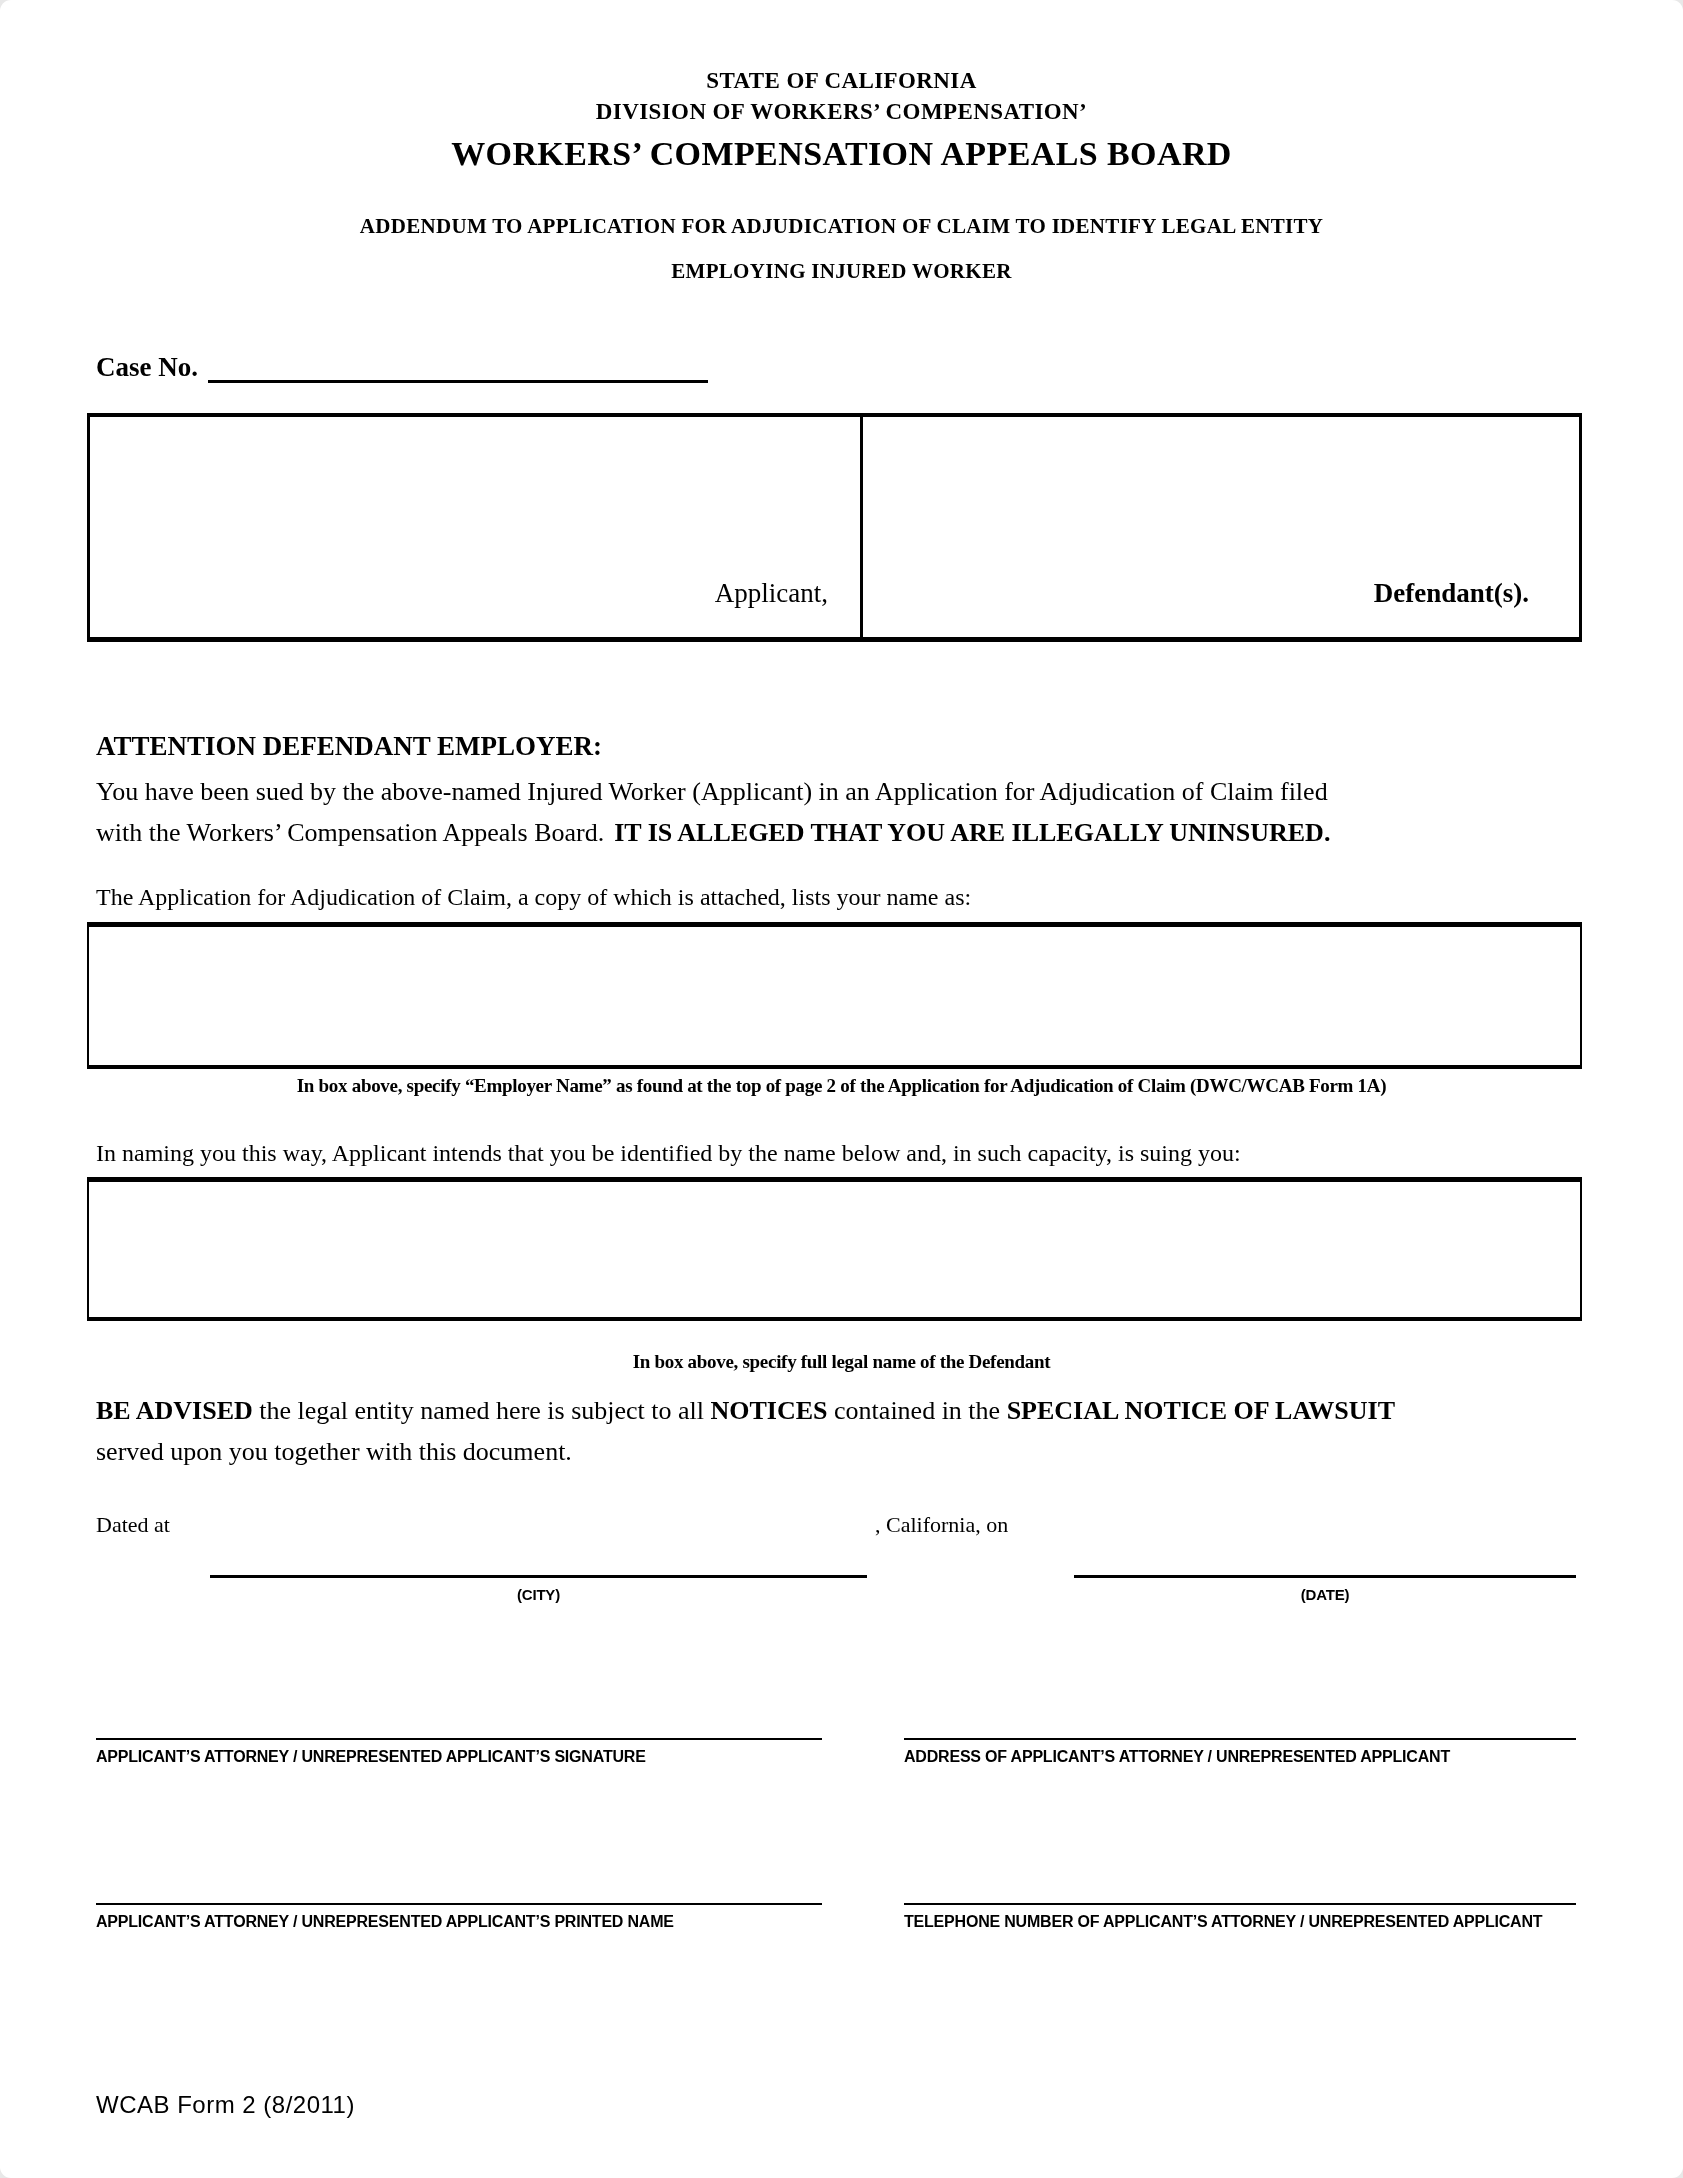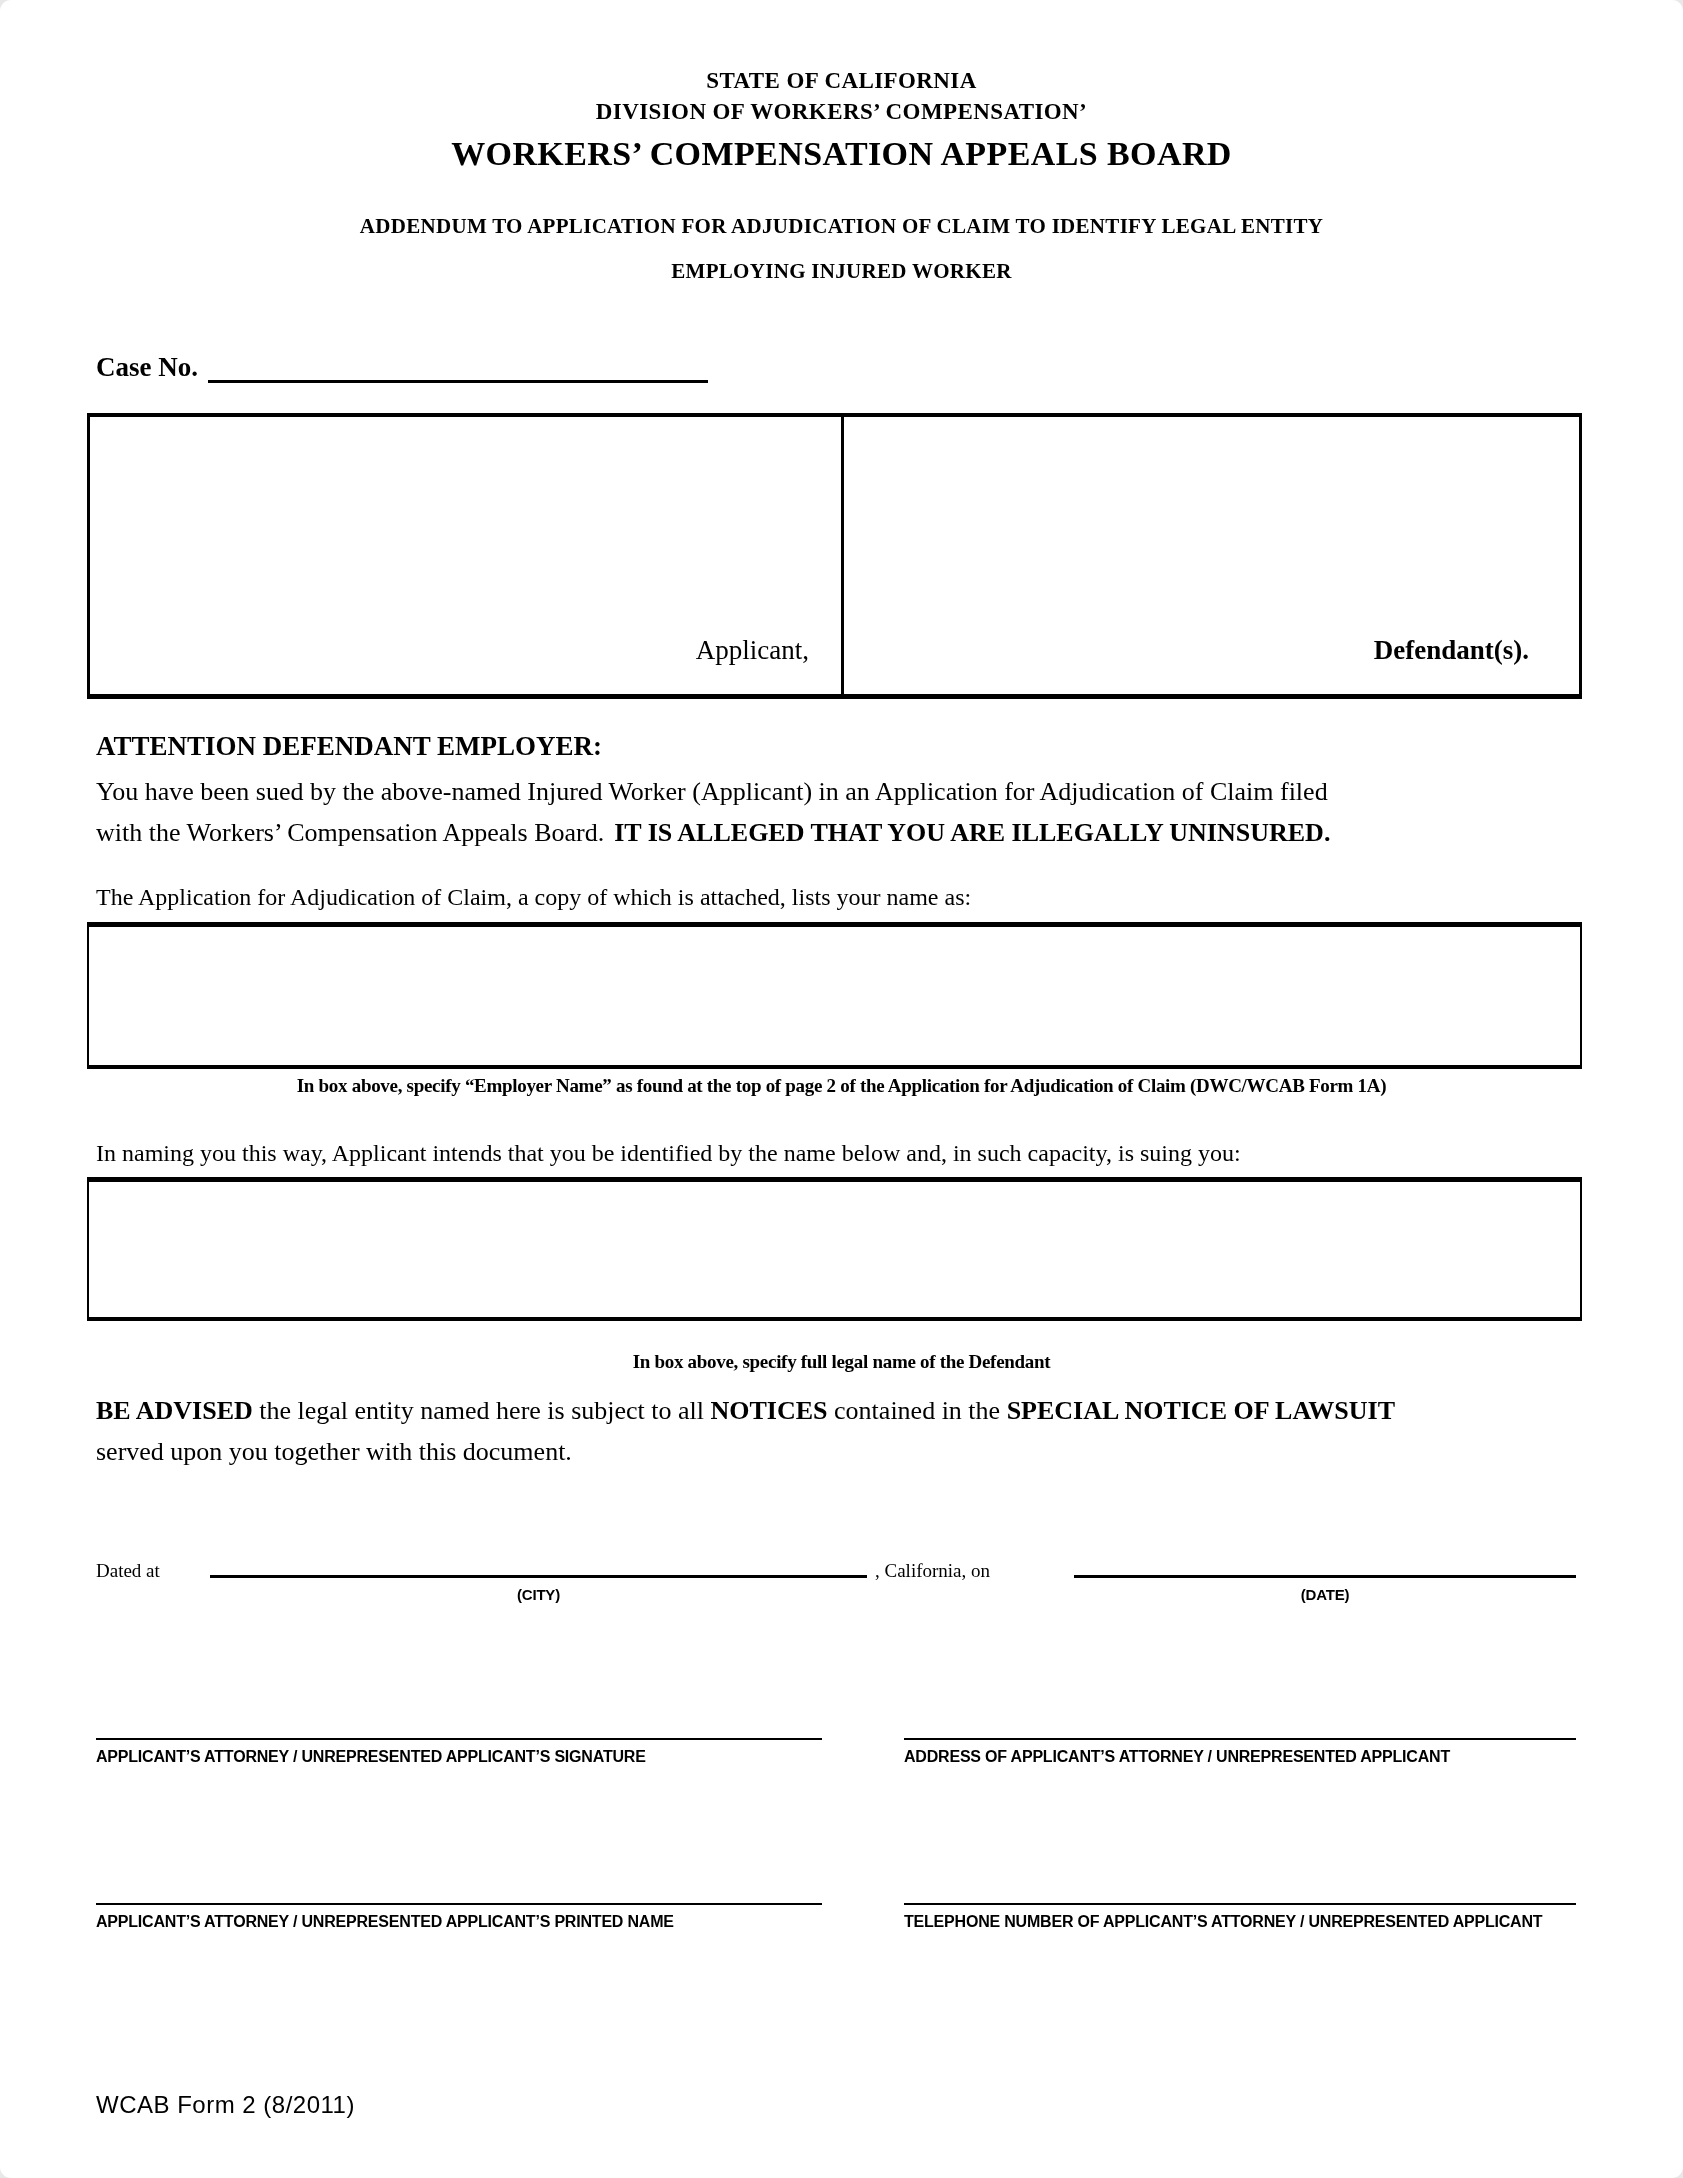--- a/index.html
+++ b/index.html
@@ -24,23 +24,23 @@
                font-weight:bold; font-size:21px; line-height:45px; letter-spacing:0.3px; }
   .doc-title div { white-space:nowrap; }
 
   
   .case-row { position:absolute; top:347px; left:96px; display:flex; align-items:flex-end; }
   .case-label { font-weight:bold; font-size:27px; }
   .case-line { display:inline-block; width:500px; height:33px;
                border-bottom:3px solid #000; margin-left:10px; }
 
   
-  .party-box { position:absolute; top:413px; left:87px; width:1495px; height:286px;
+  .party-box { position:absolute; top:413px; left:87px; width:1495px; height:229px;
                border:3px solid #000; border-top-width:4px; border-bottom-width:5px;
-               display:flex; box-sizing:border-box; }
+               display:flex; box-sizing:border-box;padding-left:19px; }
   .party-cell { position:relative; box-sizing:border-box; height:100%; }
   .cell-left  { width:754px; border-right:3px solid #000; }
   .cell-right { flex:1; }
   .party-label { position:absolute; bottom:28px; font-size:27px; }
   .cell-left  .party-label { right:32px; }
   .cell-right .party-label { right:50px; font-weight:bold; }
 
   
   .attention { position:absolute; top:731px; left:96px; }
   .attention-heading { font-weight:bold; font-size:27px; margin:0 0 9px 0; }
@@ -60,21 +60,21 @@
              font-family:Liberation Serif, serif; font-weight:bold;
              font-size:19px; letter-spacing:-0.3px; }
   .caption1 { top:1075px; }
   .caption2 { top:1331px;margin-top:20px; }
 
   
   .advisory { position:absolute; top:1390px; left:96px; font-size:26px; line-height:41px; }
   .advisory div { white-space:nowrap; }
 
   
-  .dated-text { position:absolute; font-size:19px; top:1560px; }
+  .dated-text { position:absolute; font-size:22px; top:1512px; }
   .dated-prefix { left:96px; }
   .dated-middle { left:875px; }
   .blank-line { position:absolute; border-bottom:3px solid #000; height:0; }
   .city-line { top:1575px; left:210px;  width:657px; }
   .date-line { top:1575px; left:1074px; width:502px; }
   .under-label { position:absolute; text-align:center;
                  font-family:"Liberation Sans", sans-serif; font-weight:bold;
                  font-size:15px; letter-spacing:-0.2px; }
   .city-label { top:1586px; left:210px;  width:657px; }
   .date-label { top:1586px; left:1074px; width:502px; }

